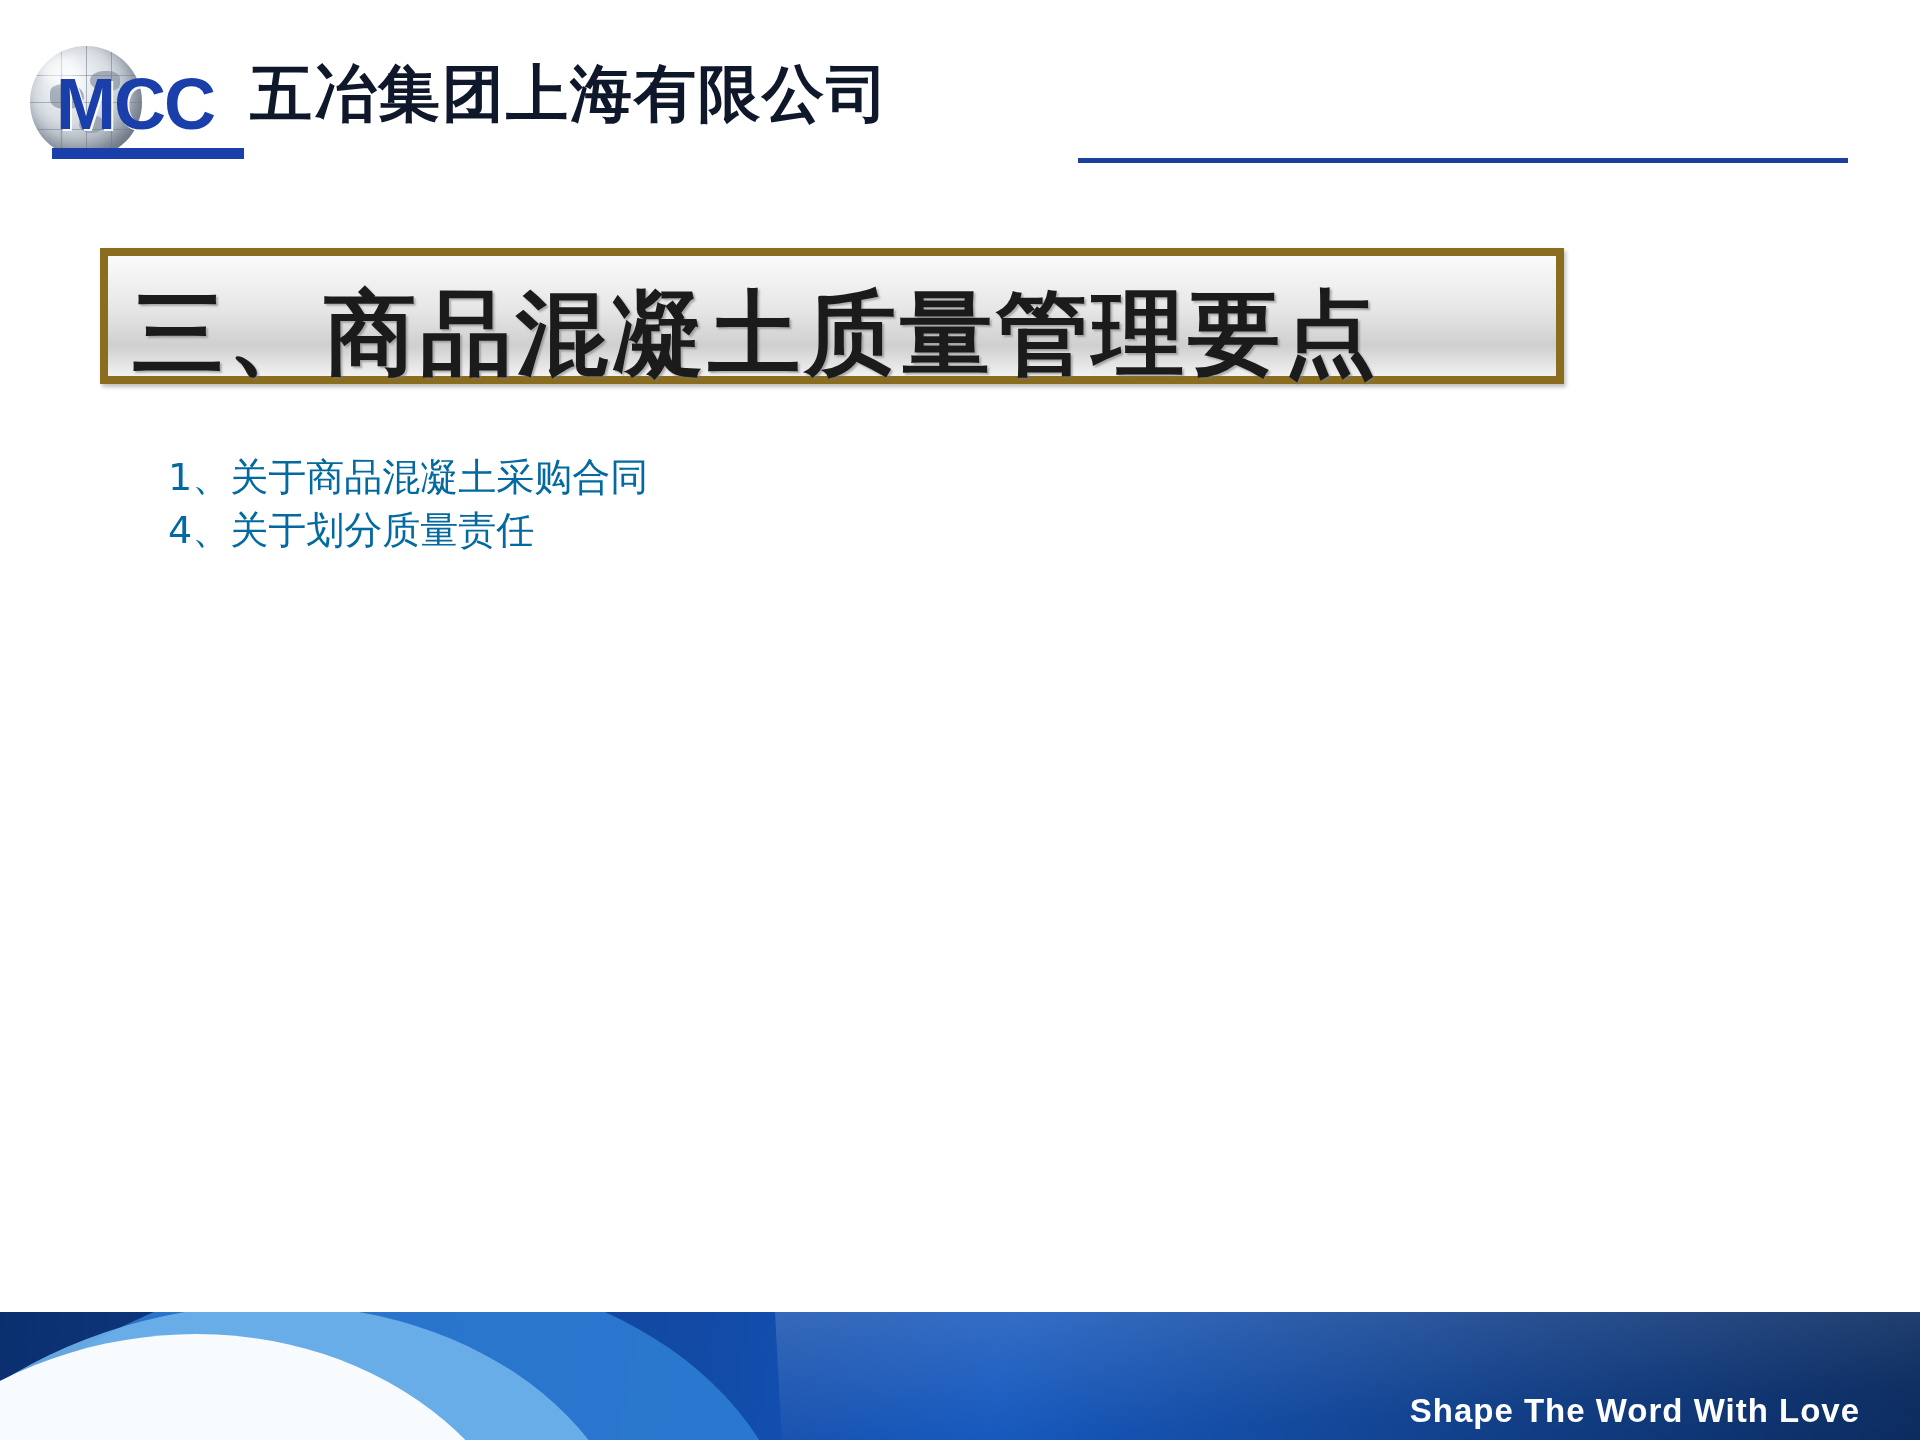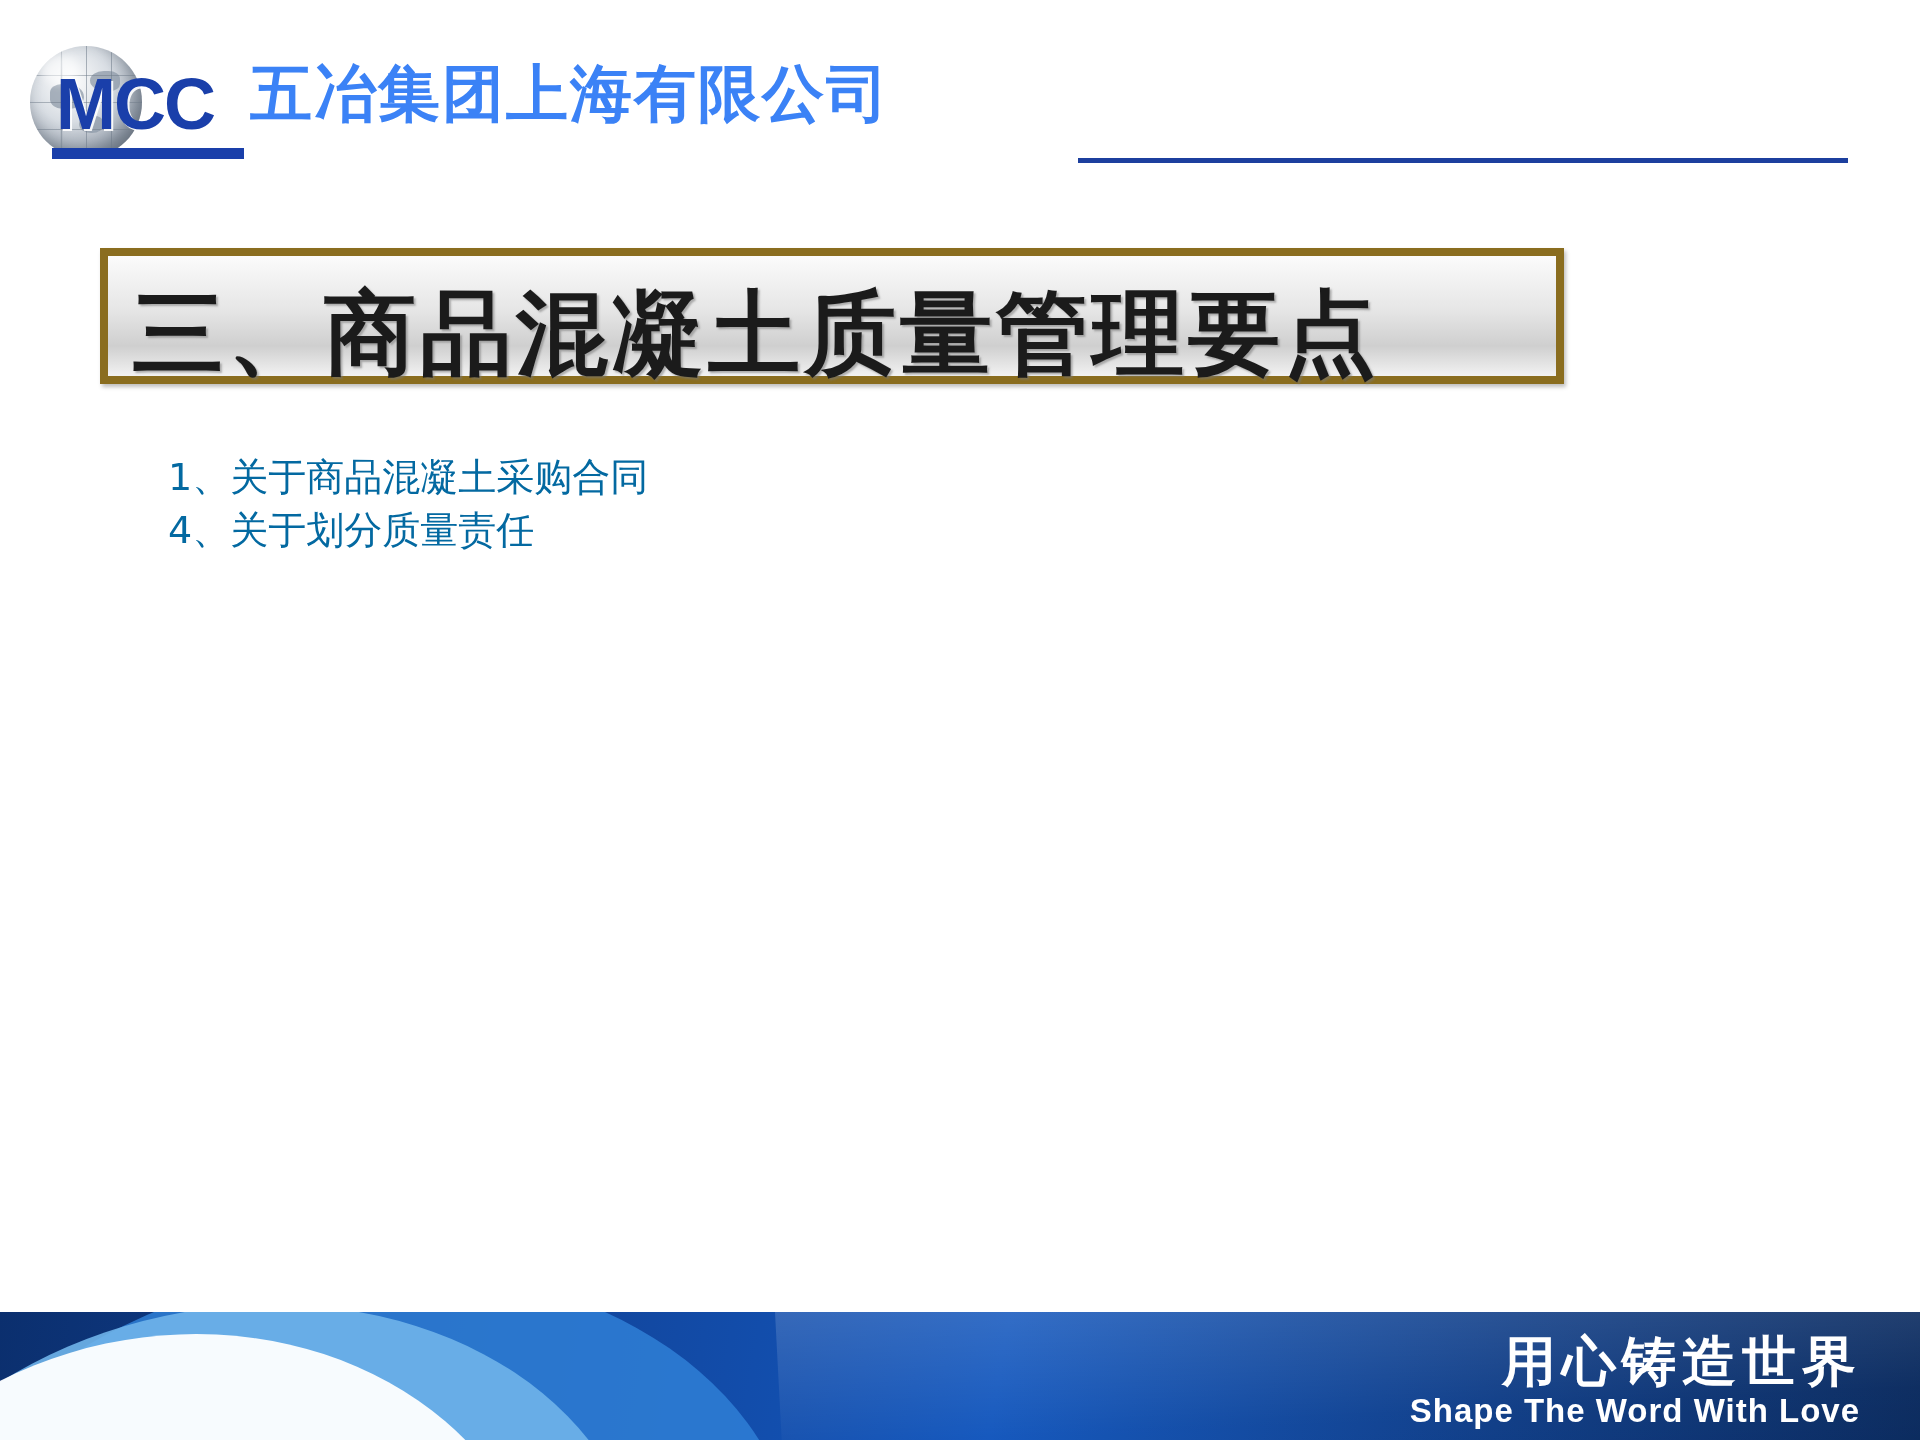--- a/index.html
+++ b/index.html
@@ -106,21 +106,21 @@
     background: #1a3faa;
   }
 
   .company-name {
     position: absolute;
     left: 250px;
     top: 52px;
     font-family: "DejaVu Sans", sans-serif;
     font-size: 62px;
     font-weight: bold;
-    color: #3b82f6;
+    color: #0f172a;
     letter-spacing: 2px;
     white-space: nowrap;
   }
   .header-rule {
     position: absolute;
     left: 1078px;
     top: 158px;
     width: 770px;
     height: 5px;
     background: #1c3f9e;
@@ -278,15 +278,14 @@
 <div class="body-text">
   <p class="indent-2">1、关于商品混凝土采购合同</p>
   <p class="indent-2">4、关于划分质量责任</p>
 </div>
 
 <div class="footer">
   <div class="sheen"></div>
   <div class="swoosh1"></div>
   <div class="swoosh2"></div>
   <div class="swoosh3"></div>
-  <div class="slogan-cn">用心铸造世界</div>
   <div class="slogan-en">Shape The Word With Love</div>
 </div>
 
 </body></html>

